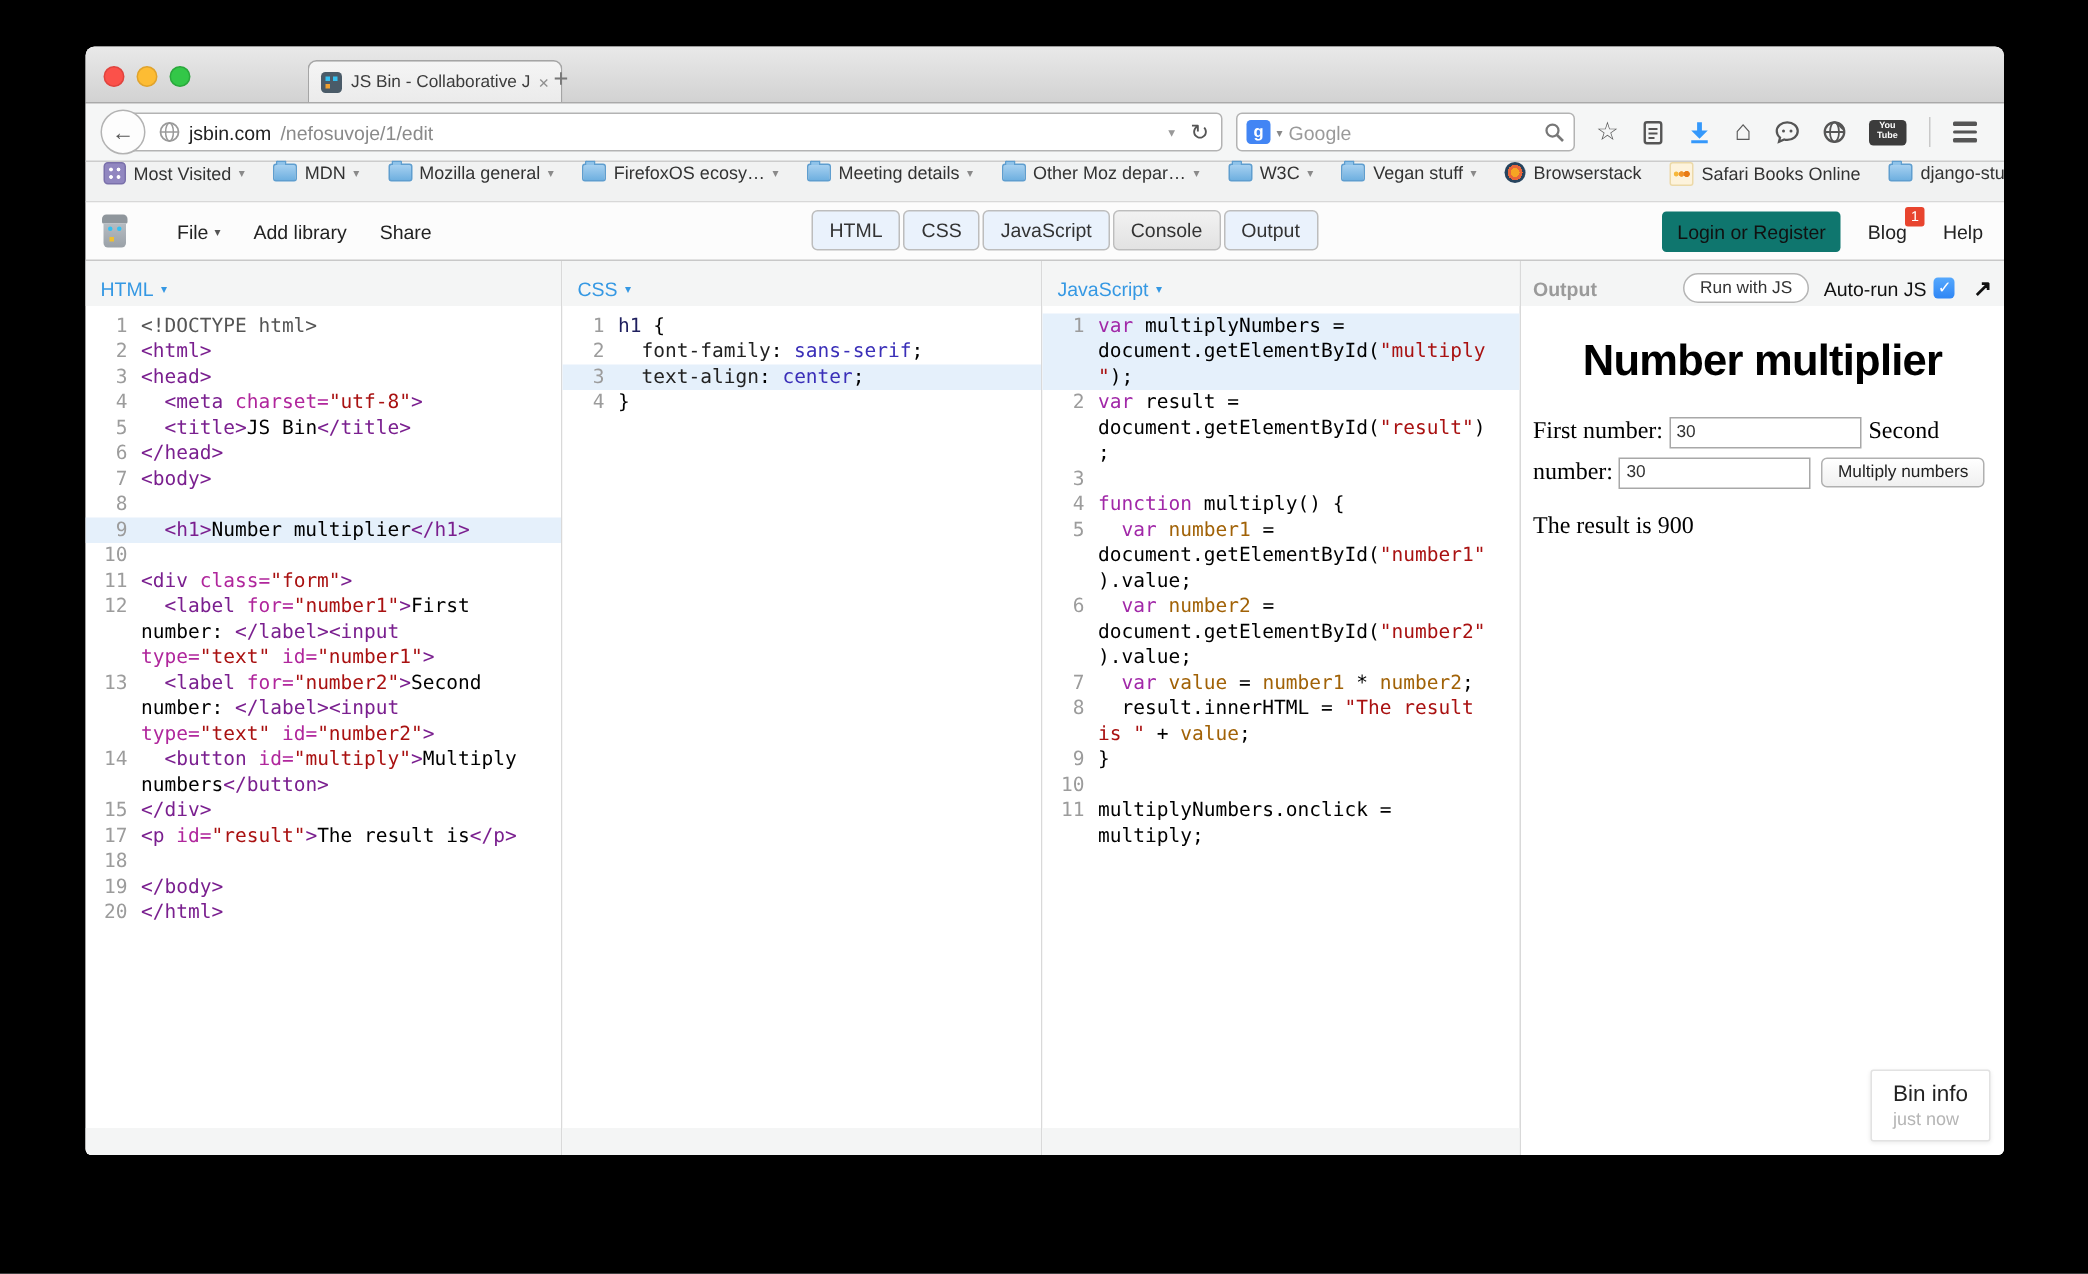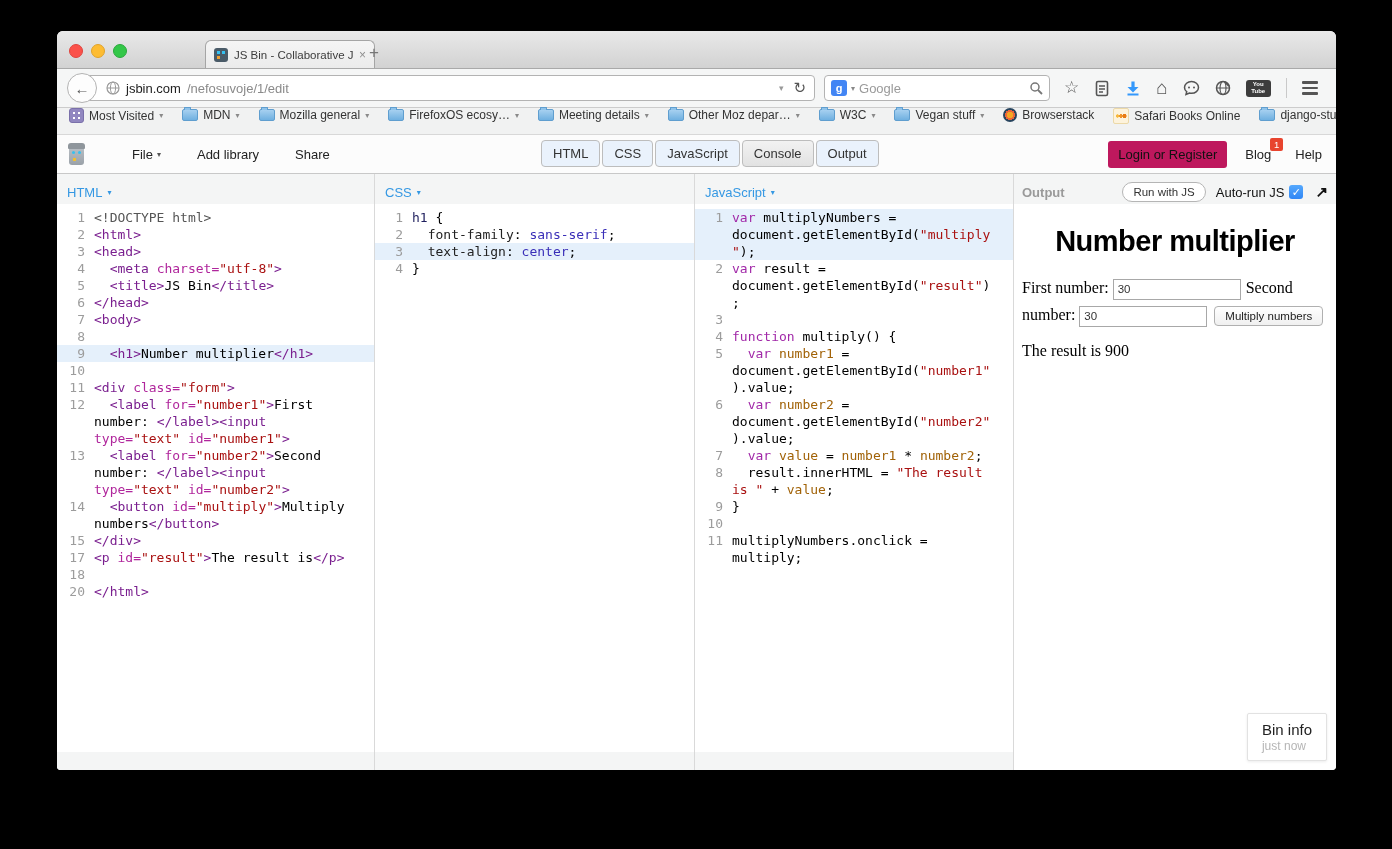--- a/index.html
+++ b/index.html
@@ -65,28 +65,28 @@
            background-image:radial-gradient(circle at 3.5px 7px,#f6b83c 0 1.4px,transparent 1.9px),radial-gradient(circle at 7px 7px,#f0942a 0 1.6px,transparent 2.1px),radial-gradient(circle at 10.5px 7px,#e87a14 0 1.8px,transparent 2.3px); }
 
   
   .jbbar { position:relative; height:38px; background:#fcfcfc; border-bottom:1px solid #c8c8c8; display:flex; align-items:center; padding:0 10px; font-size:13px; color:#222; }
   .binicon { width:19px; height:22px; position:relative; margin-right:10px; }
   .binicon .lid { position:absolute; top:0; left:1px; width:17px; height:6px; background:#8f969c; border-radius:3px 3px 1px 1px; }
   .binicon .body { position:absolute; top:6px; left:2px; width:15px; height:16px; background:linear-gradient(#b6bcc2,#9aa1a8); border-radius:0 0 3px 3px; }
   .binicon .eye { position:absolute; width:3px; height:3px; border-radius:50%; background:#35c1f1; top:8px; }
   .binicon .eye.l { left:5px; } .binicon .eye.r { left:11px; }
   .binicon .lock { position:absolute; width:3px; height:3px; background:#f0c030; left:6px; top:15px; }
-  .jb-left { display:flex; align-items:center; gap:36px; }
+  .jb-left { display:flex; align-items:center; gap:22px; }
   .jb-item { display:flex; align-items:center; gap:4px; }
   .jb-item .caret { font-size:8px; color:#555; }
   .jb-tabs { position:absolute; left:484px; top:5px; display:flex; gap:2px; }
   .jb-tab { height:17px; padding:4px 11px; border:1px solid #bdbdbd; border-radius:4px; font-size:13px; color:#333; background:#eaf2fc; display:flex; align-items:center; }
   .jb-tab.off { background:linear-gradient(#f2f2f2,#e2e2e2); }
   .jb-right { margin-left:auto; display:flex; align-items:center; gap:18px; padding-right:4px; }
-  .login { background:#be185d; padding:6px 10px; border-radius:3px; color:#111; }
+  .login { background:#0f766e; padding:6px 10px; border-radius:3px; color:#111; }
   .blog { position:relative; padding-right:6px; }
   .badge { position:absolute; top:-9px; right:-6px; background:#e8442e; color:#fff; font-size:9.5px; padding:1px 4px; border-radius:2px; }
 
   
   .content { display:flex; height:598px; }
   .panel { position:relative; height:100%; background:#fff; }
   .panel.bordered { border-right:1px solid #d9d9d9; }
   .p-html { width:317px; } .p-css { width:319px; } .p-js { width:318px; } .p-out { width:322px; }
   .phead { height:22px; padding:7px 10px 1px 10px; background:#f4f5f5; font-size:13px; color:#3598e3; display:flex; align-items:center; gap:5px; }
   .phead .caret { font-size:8px; }
@@ -360,20 +360,24 @@
           </div>
           <div class="cm-row">
             <span class="gut">17</span>
             <div class="code"><span class="c-t">&lt;p</span><span class="c-p"> </span><span class="c-a">id=</span><span class="c-s">"result"</span><span class="c-t">&gt;</span><span class="c-p">The result is</span><span class="c-t">&lt;/p&gt;</span></div>
           </div>
           <div class="cm-row">
             <span class="gut">18</span>
             <div class="code">&nbsp;</div>
           </div>
           <div class="cm-row">
+            <span class="gut">19</span>
+            <div class="code"><span class="c-t">&lt;/body&gt;</span></div>
+          </div>
+          <div class="cm-row">
             <span class="gut">20</span>
             <div class="code"><span class="c-t">&lt;/html&gt;</span></div>
           </div>
         </div>
     </div>
 
     <div class="panel p-css bordered codep">
       <div class="phead">
         <span>CSS</span>
           <span class="caret">▾</span>

